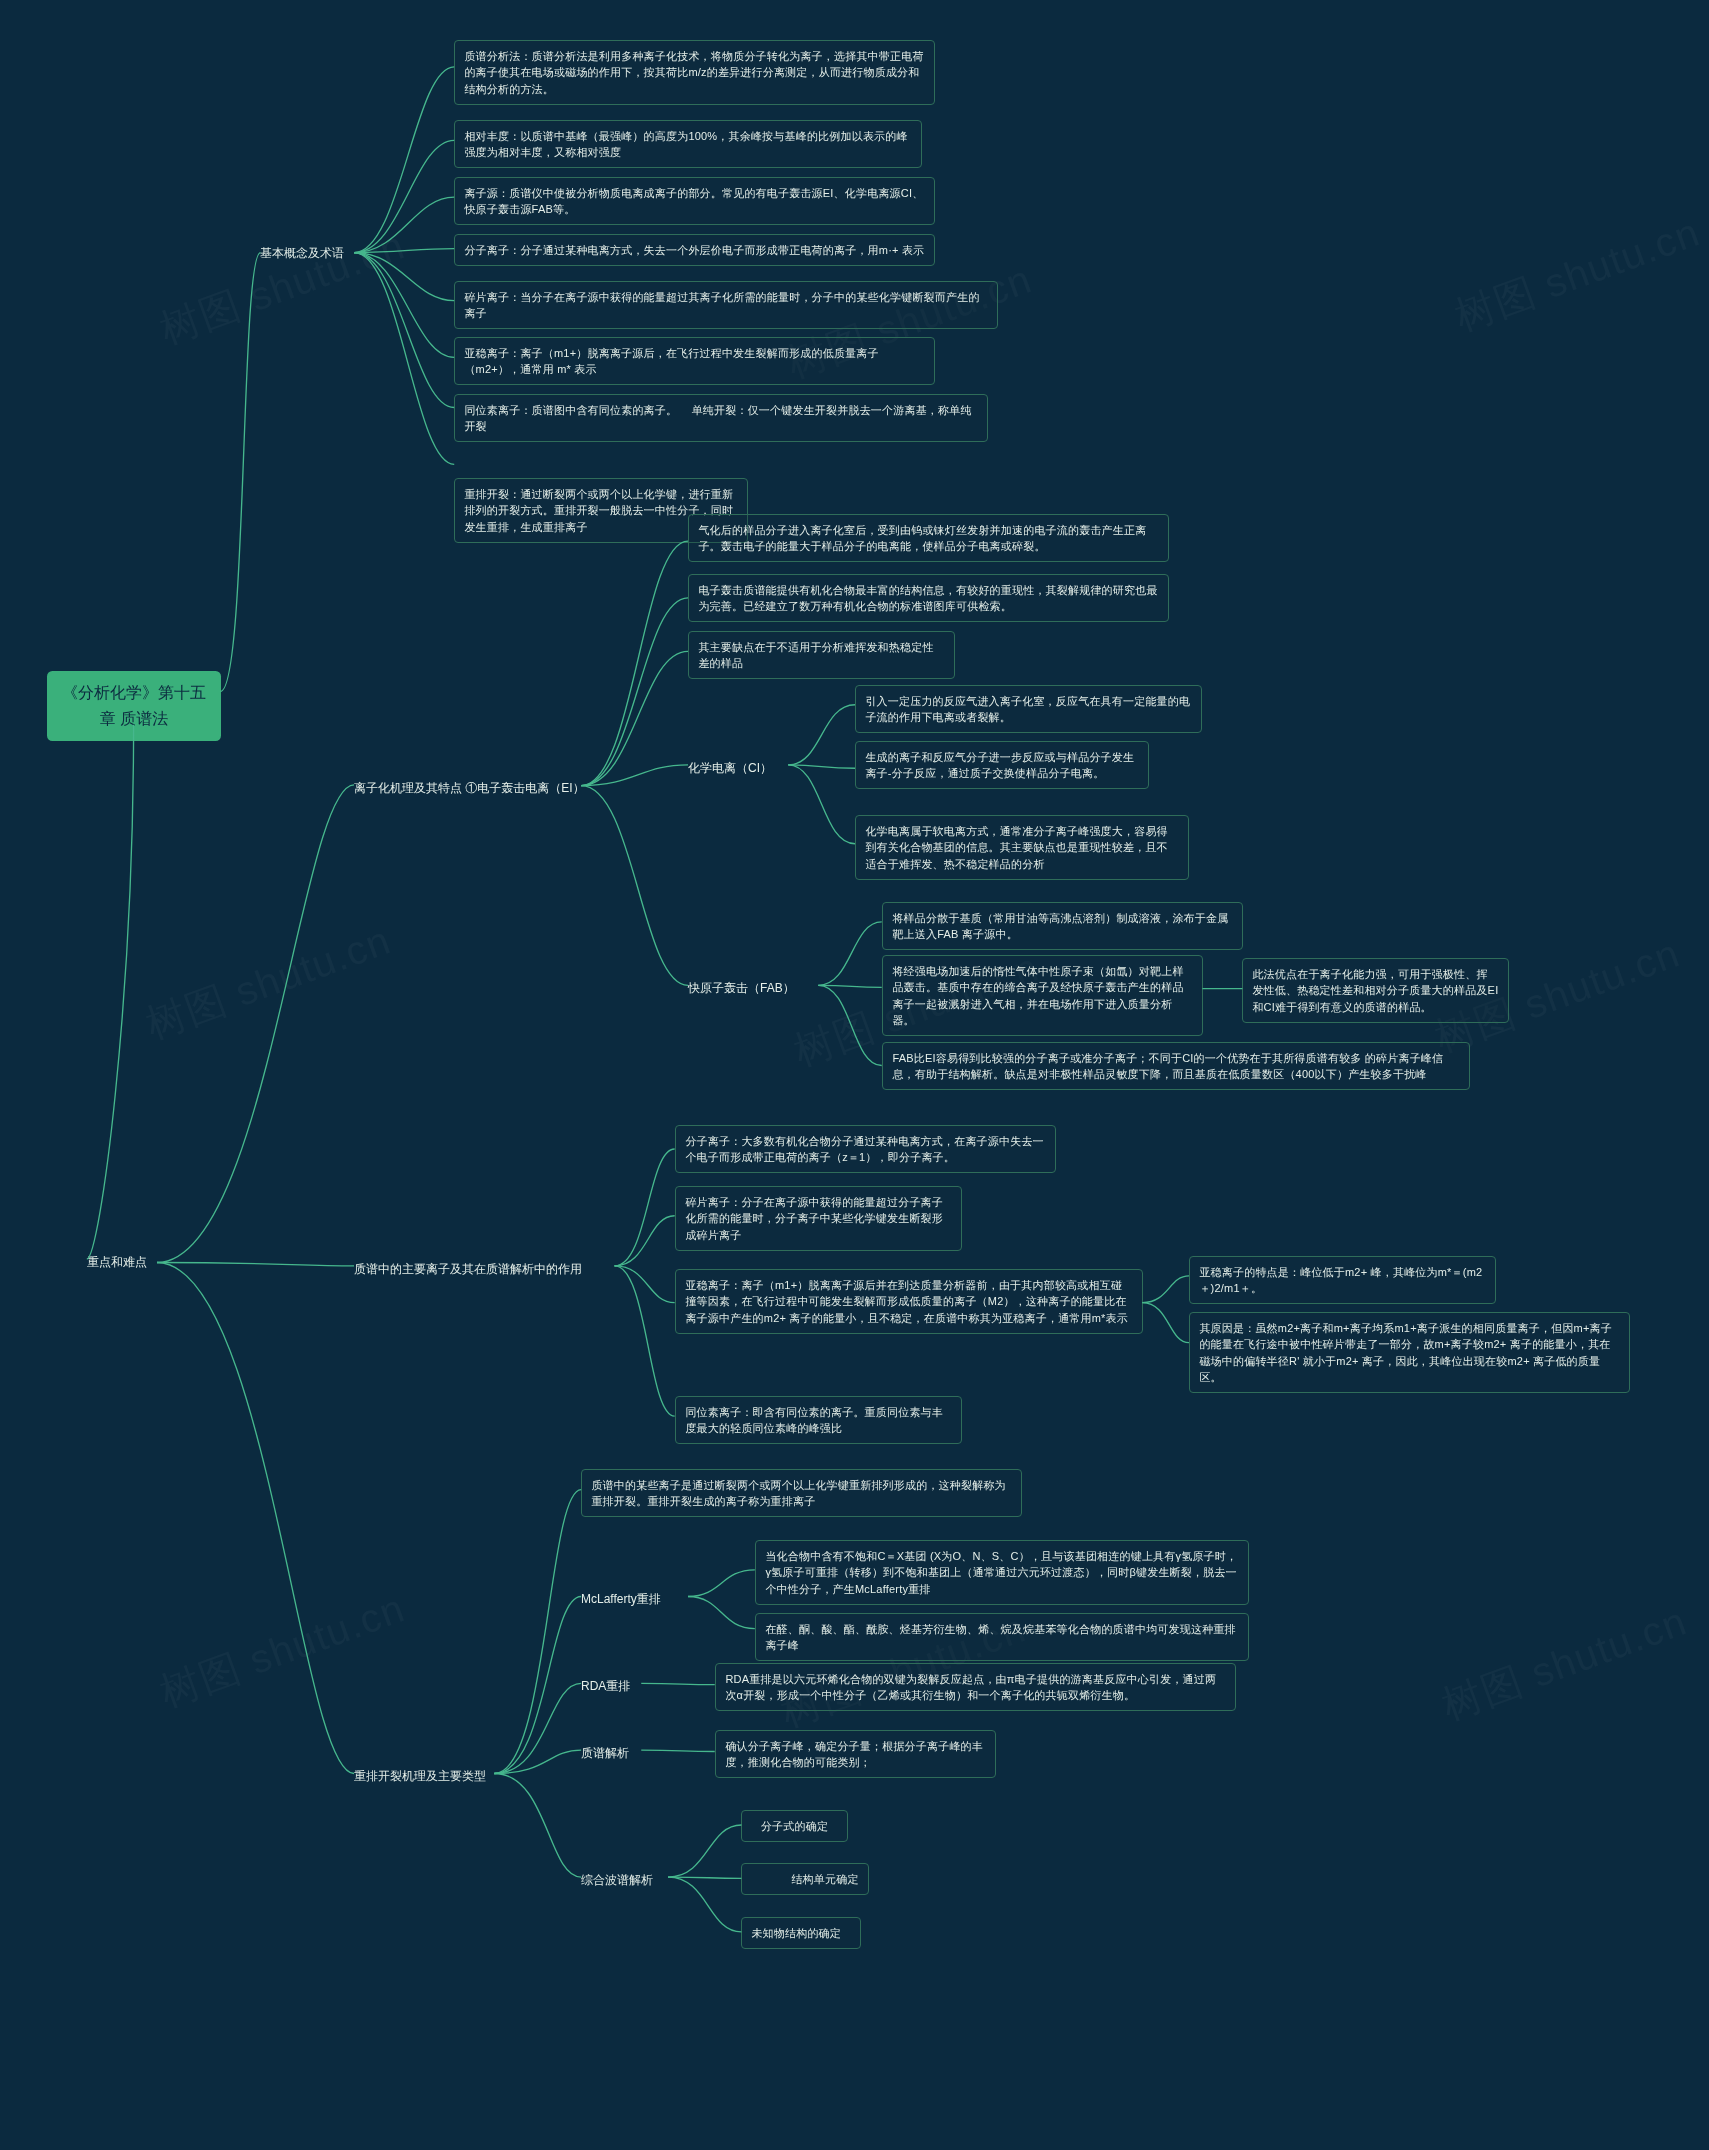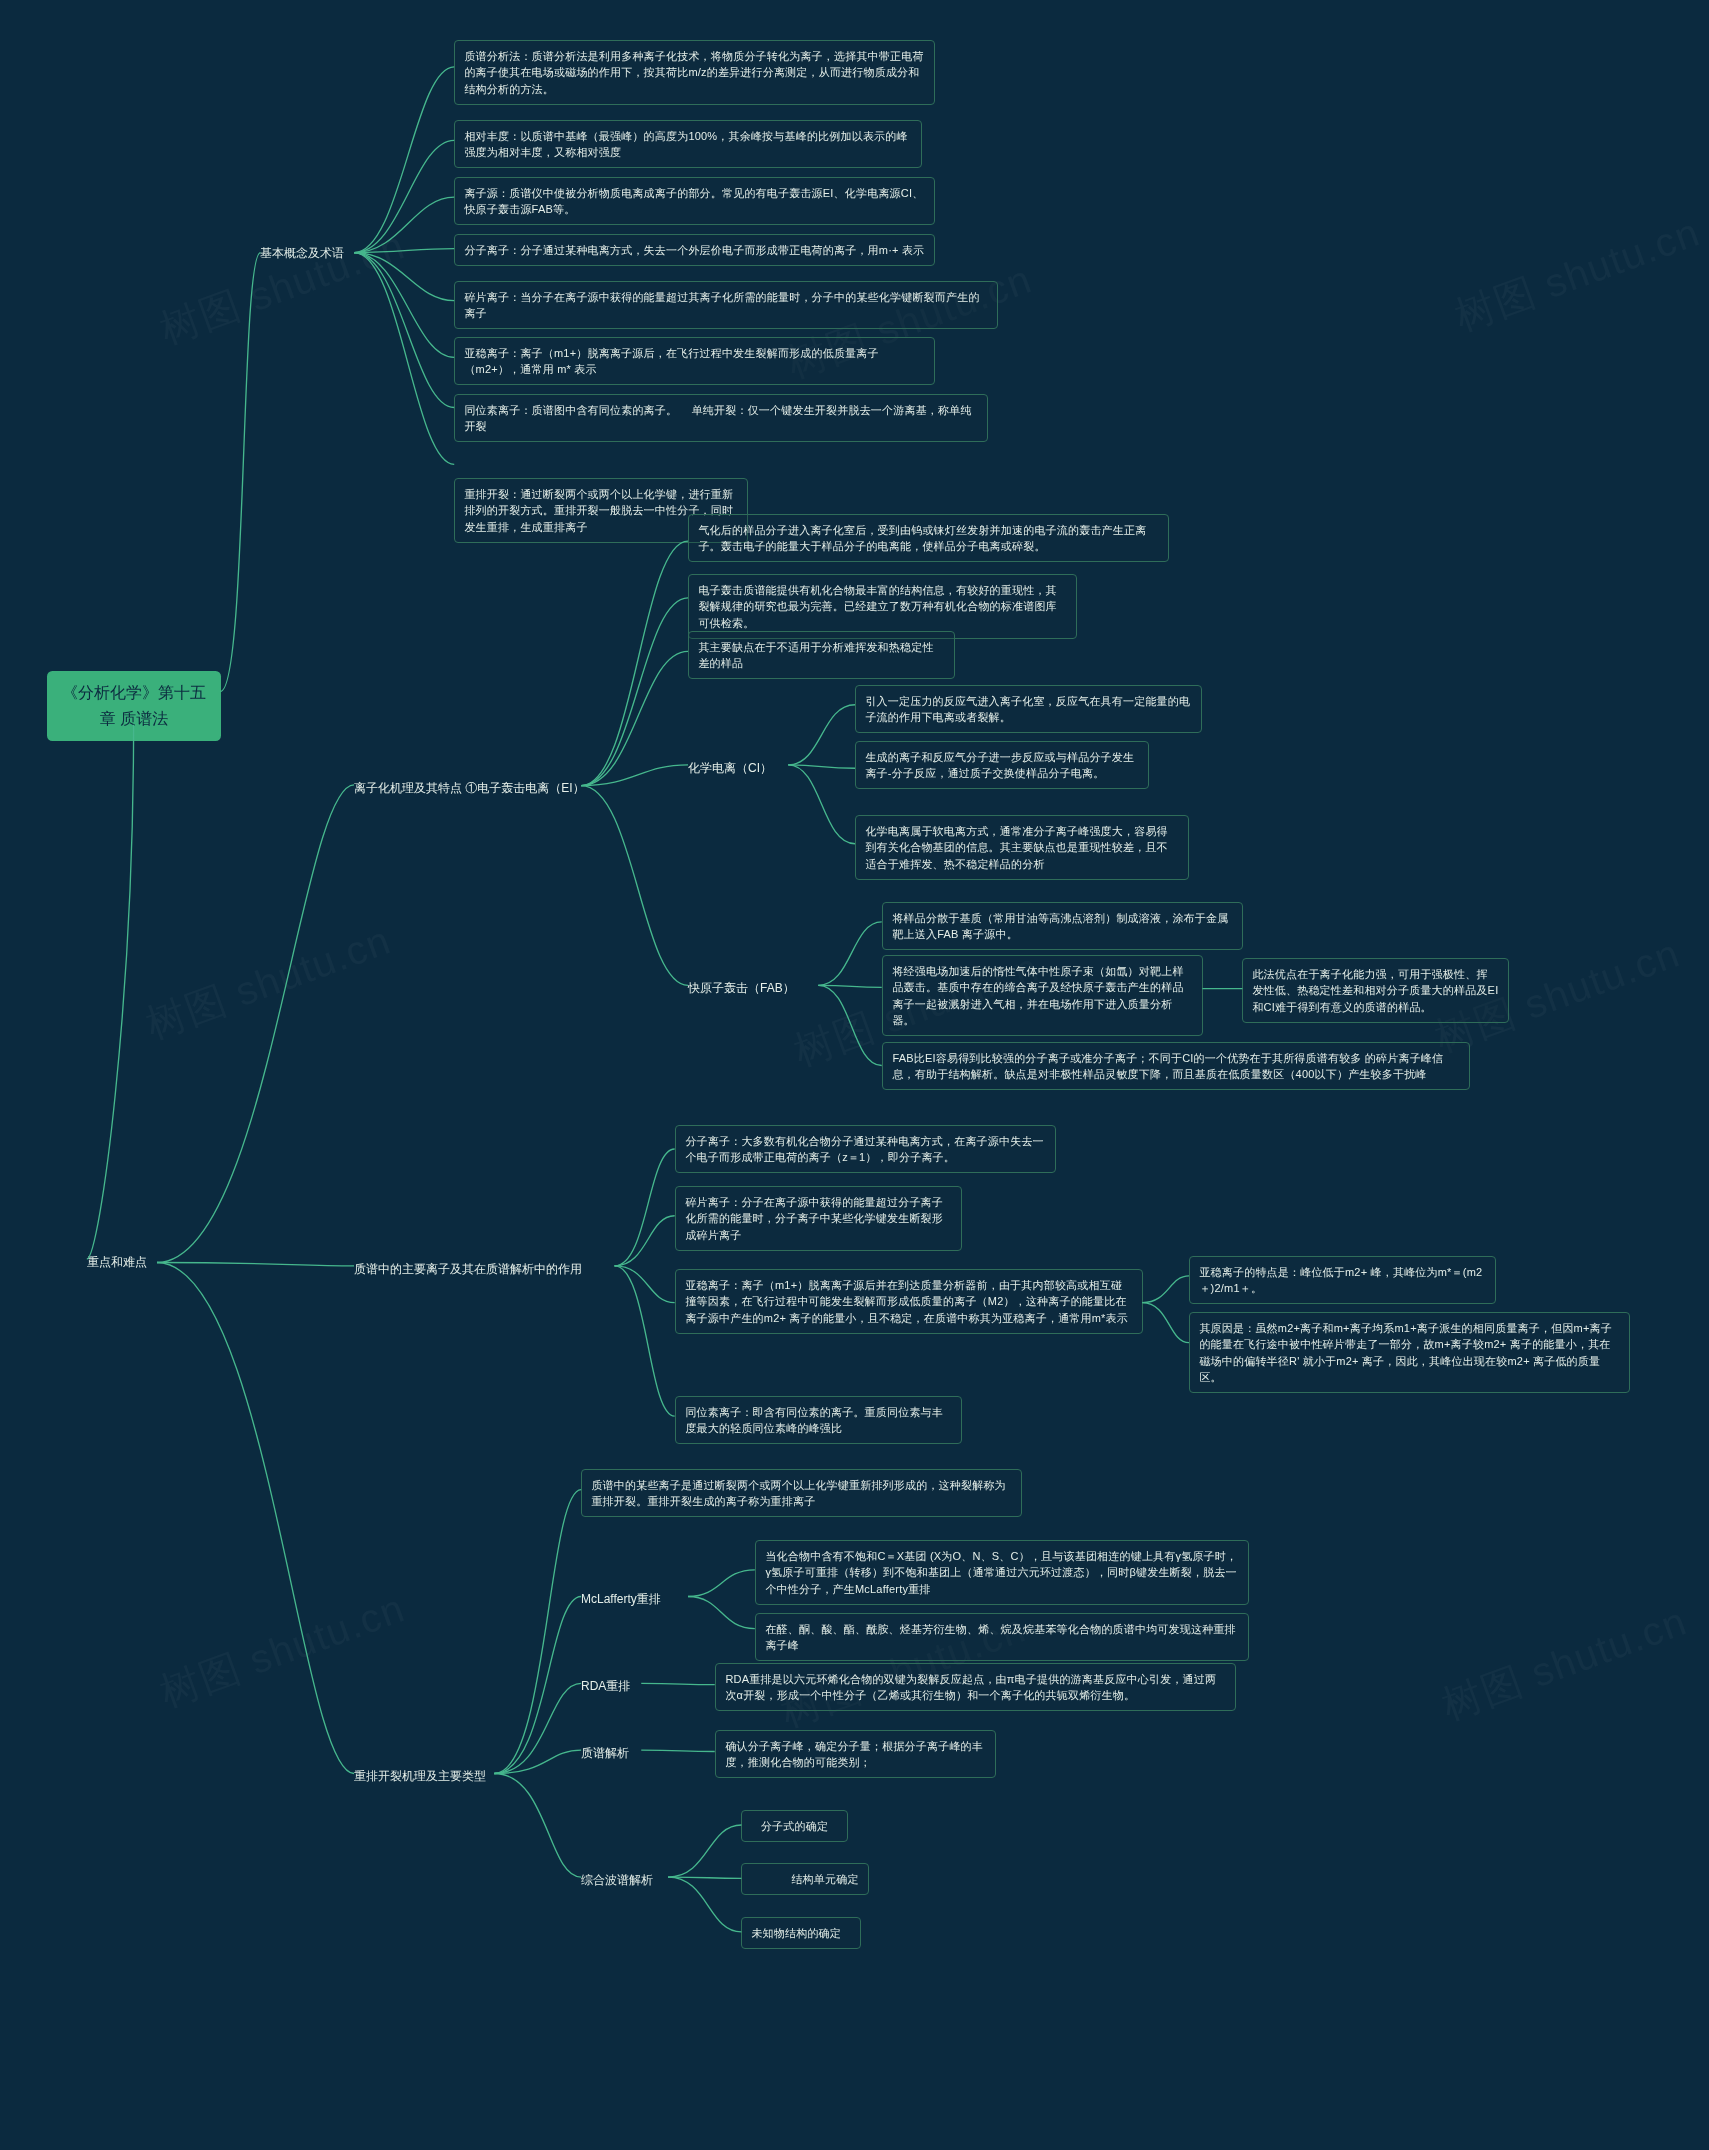--- a/index.html
+++ b/index.html
@@ -97,21 +97,21 @@
   <div class="node" style="left:454px; top:234px; width:481px;">分子离子：分子通过某种电离方式，失去一个外层价电子而形成带正电荷的离子，用m·+ 表示</div>
   <div class="node" style="left:454px; top:177px; width:481px;">离子源：质谱仪中使被分析物质电离成离子的部分。常见的有电子轰击源EI、化学电离源CI、快原子轰击源FAB等。</div>
   <div class="node" style="left:454px; top:281px; width:544px;">碎片离子：当分子在离子源中获得的能量超过其离子化所需的能量时，分子中的某些化学键断裂而产生的离子</div>
   <div class="node" style="left:454px; top:337px; width:481px;">亚稳离子：离子（m1+）脱离离子源后，在飞行过程中发生裂解而形成的低质量离子（m2+），通常用 m* 表示</div>
   <div class="node" style="left:454px; top:394px; width:534px;">同位素离子：质谱图中含有同位素的离子。　    单纯开裂：仅一个键发生开裂并脱去一个游离基，称单纯开裂</div>
   <div class="node" style="left:454px; top:434px; width:294px;margin-top:44px;">重排开裂：通过断裂两个或两个以上化学键，进行重新排列的开裂方式。重排开裂一般脱去一中性分子，同时发生重排，生成重排离子</div>
 
   <div class="branch" style="left:354px; top:775px;">离子化机理及其特点 ①电子轰击电离（EI）</div>
 
   <div class="node" style="left:688px; top:514px; width:481px;">气化后的样品分子进入离子化室后，受到由钨或铼灯丝发射并加速的电子流的轰击产生正离子。轰击电子的能量大于样品分子的电离能，使样品分子电离或碎裂。</div>
-  <div class="node" style="left:688px; top:574px; width:389px;">电子轰击质谱能提供有机化合物最丰富的结构信息，有较好的重现性，其裂解规律的研究也最为完善。已经建立了数万种有机化合物的标准谱图库可供检索。</div>
+  <div class="node" style="left:688px; top:574px; width:481px;">电子轰击质谱能提供有机化合物最丰富的结构信息，有较好的重现性，其裂解规律的研究也最为完善。已经建立了数万种有机化合物的标准谱图库可供检索。</div>
   <div class="node" style="left:688px; top:631px; width:267px;">其主要缺点在于不适用于分析难挥发和热稳定性差的样品</div>
 
   <div class="branch" style="left:688px; top:755px;">化学电离（CI）</div>
   <div class="node" style="left:855px; top:685px; width:347px;">引入一定压力的反应气进入离子化室，反应气在具有一定能量的电子流的作用下电离或者裂解。</div>
   <div class="node" style="left:855px; top:741px; width:294px;">生成的离子和反应气分子进一步反应或与样品分子发生离子-分子反应，通过质子交换使样品分子电离。</div>
   <div class="node" style="left:855px; top:815px; width:334px;">化学电离属于软电离方式，通常准分子离子峰强度大，容易得到有关化合物基团的信息。其主要缺点也是重现性较差，且不适合于难挥发、热不稳定样品的分析</div>
 
   <div class="branch" style="left:688px; top:975px;">快原子轰击（FAB）</div>
   <div class="node" style="left:882px; top:902px; width:361px;">将样品分散于基质（常用甘油等高沸点溶剂）制成溶液，涂布于金属靶上送入FAB 离子源中。</div>
   <div class="node" style="left:882px; top:955px; width:321px;">将经强电场加速后的惰性气体中性原子束（如氙）对靶上样品轰击。基质中存在的缔合离子及经快原子轰击产生的样品离子一起被溅射进入气相，并在电场作用下进入质量分析器。</div>

